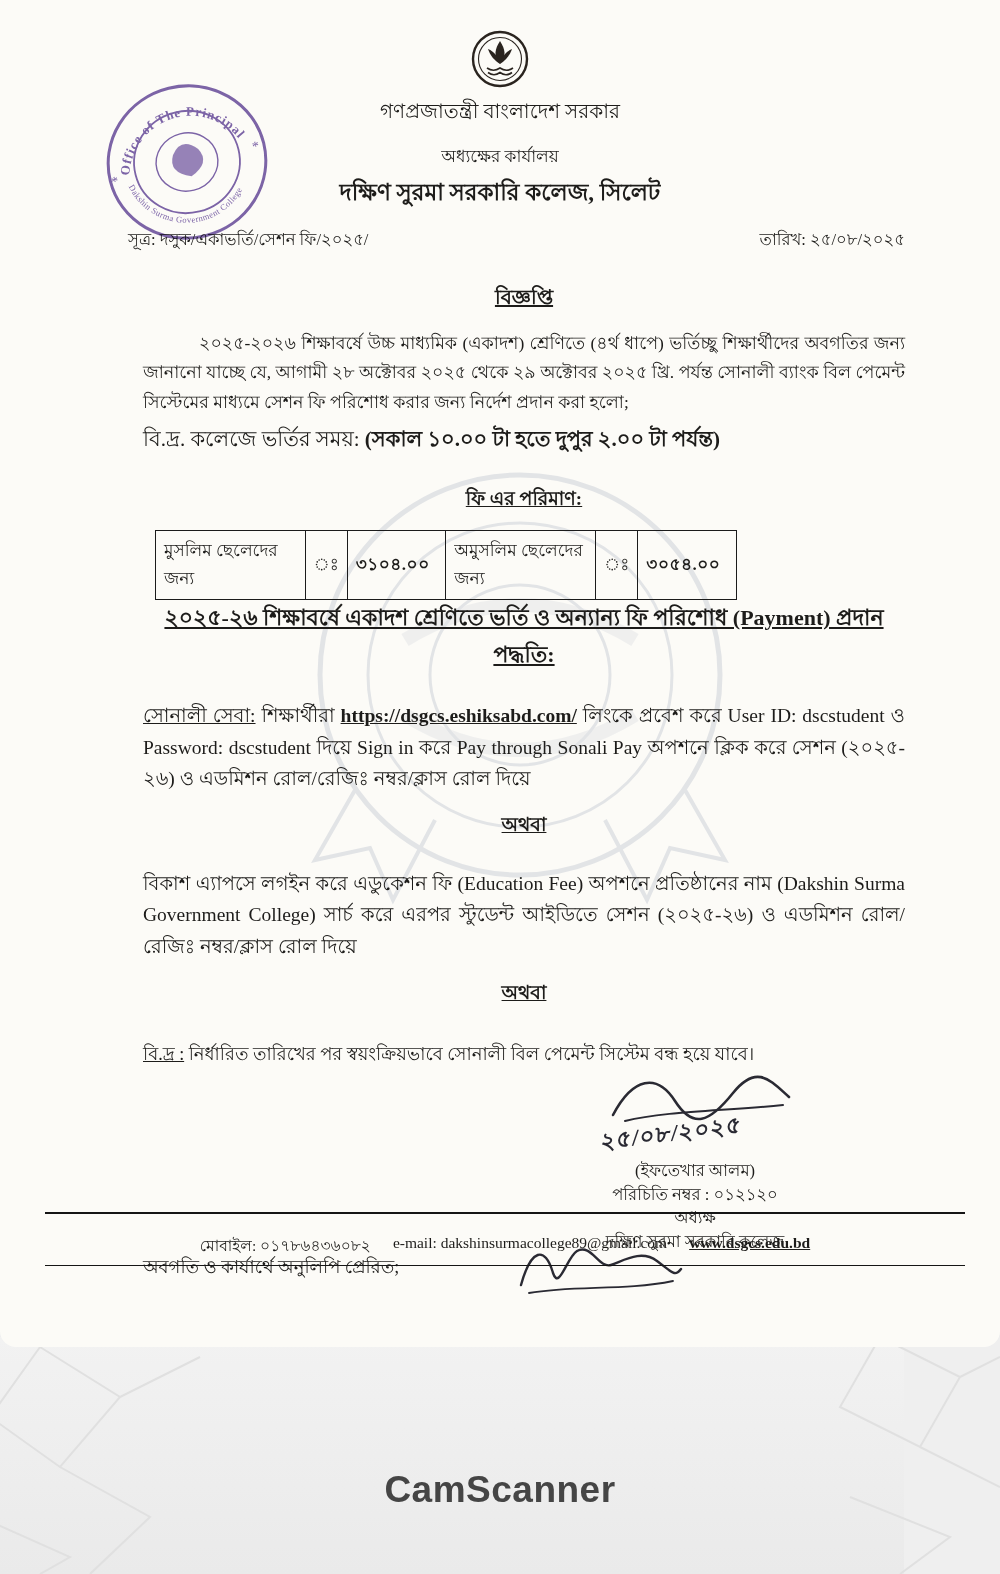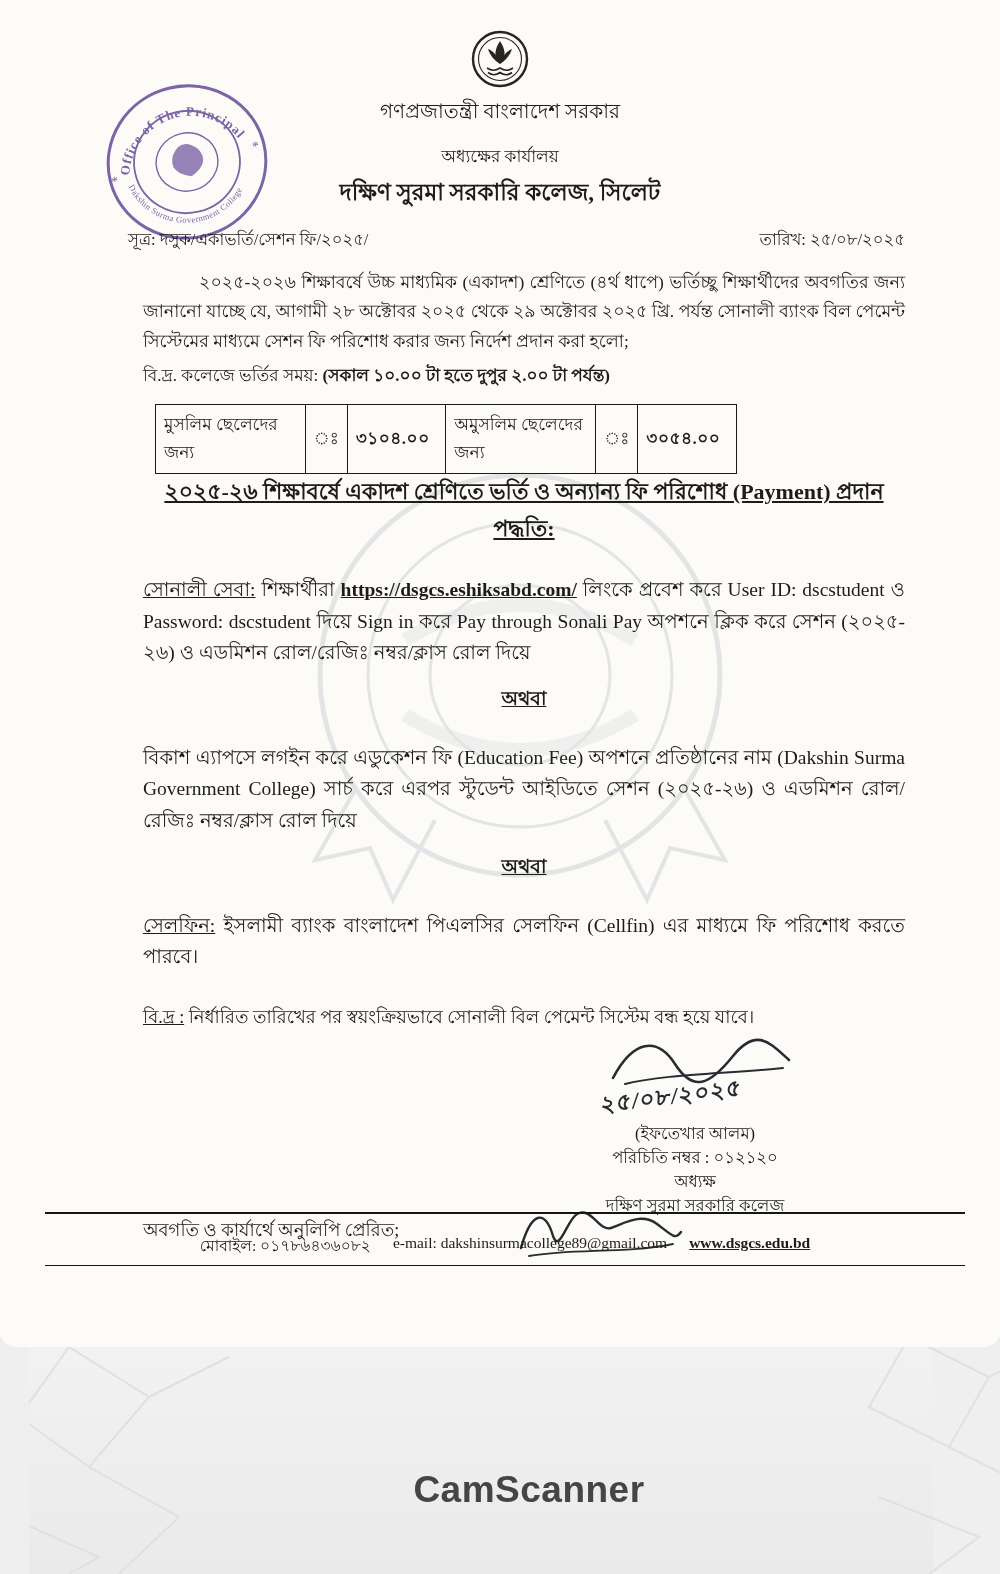--- a/index.html
+++ b/index.html
@@ -47,21 +47,21 @@
   }
   
   .content { position:relative; z-index:4; margin:0 95px 0 143px; }
   .notice-title { text-align:center; font-size:20px; font-weight:bold; margin-top:28px; }
   .u { text-decoration:underline; }
   .b { font-weight:bold; }
   .notice-body {
     margin-top:14px; font-size:17.5px; line-height:1.68;
     text-align:justify; text-indent:56px;
   }
-  .nb-line { margin-top:6px; font-size:17px; }
+  .nb-line { margin-top:6px; font-size:21px; }
   .fee-title { text-align:center; font-size:19px; font-weight:bold; margin-top:26px; }
   table.fee-table {
     border-collapse:collapse;
     margin:14px auto 0 12px;
     width:582px;
   }
   table.fee-table td {
     border:1.6px solid #1b1b1b;
     font-size:17px; padding:6px 8px;
     height:36px;
@@ -102,21 +102,20 @@
     text-align:center; font-size:15.5px;
     display:flex; justify-content:center; gap:22px;
     z-index:5;
   }
   .website { font-weight:bold; text-decoration:underline; }
   
   .cs-band {
     position:absolute; left:0; top:1337px; width:904px; height:237px;
     background:linear-gradient(#f2f2f2,#eaeaea);
     z-index:1;
-    margin-left:29px;
   }
   .cs-pattern { position:absolute; left:0; top:0; }
   .cs-label {
     position:absolute; left:0; width:1000px; top:132px;
     text-align:center;
     font-family:"Liberation Sans","DejaVu Sans",sans-serif;
     font-size:37px; font-weight:bold; color:#454545;
     letter-spacing:.5px;
   }
 </style>
@@ -170,26 +169,28 @@
     <div class="office-line">অধ্যক্ষের কার্যালয়</div>
     <div class="college-line">দক্ষিণ সুরমা সরকারি কলেজ, সিলেট</div>
   </div>
 
   <div class="refdate">
     <span>সূত্র: দসুক/একাভর্তি/সেশন ফি/২০২৫/</span>
     <span>তারিখ: ২৫/০৮/২০২৫</span>
   </div>
 
   <div class="content">
+    <div class="notice-title"><span class="u">বিজ্ঞপ্তি</span></div>
 
     <p class="notice-body">২০২৫-২০২৬ শিক্ষাবর্ষে উচ্চ মাধ্যমিক (একাদশ) শ্রেণিতে (৪র্থ ধাপে) ভর্তিচ্ছু শিক্ষার্থীদের অবগতির জন্য জানানো যাচ্ছে যে, আগামী ২৮ অক্টোবর ২০২৫ থেকে ২৯ অক্টোবর ২০২৫ খ্রি. পর্যন্ত সোনালী ব্যাংক বিল পেমেন্ট সিস্টেমের মাধ্যমে সেশন ফি পরিশোধ করার জন্য নির্দেশ প্রদান করা হলো;</p>
 
     <p class="nb-line"><span>বি.দ্র. কলেজে ভর্তির সময়:</span>
       <span class="b">(সকাল ১০.০০ টা হতে দুপুর ২.০০ টা পর্যন্ত)</span></p>
 
+    <div class="fee-title"><span class="u">ফি এর পরিমাণ:</span></div>
 
     <table class="fee-table">
       <tbody>
         <tr>
           <td class="lbl">মুসলিম ছেলেদের জন্য</td>
           <td class="col">ঃ</td>
           <td class="amt">৩১০৪.০০</td>
           <td class="lbl">অমুসলিম ছেলেদের জন্য</td>
           <td class="col">ঃ</td>
           <td class="amt">৩০৫৪.০০</td>
@@ -200,21 +201,20 @@
     <div class="pay-heading"><span class="u">২০২৫-২৬ শিক্ষাবর্ষে একাদশ শ্রেণিতে ভর্তি ও অন্যান্য ফি পরিশোধ (Payment) প্রদান পদ্ধতি:</span></div>
 
     <p class="pay-par"><span class="u">সোনালী সেবা:</span><span> শিক্ষার্থীরা </span><span class="link">https://dsgcs.eshiksabd.com/</span><span> লিংকে প্রবেশ করে User ID: dscstudent ও Password: dscstudent দিয়ে Sign in করে Pay through Sonali Pay অপশনে ক্লিক করে সেশন (২০২৫- ২৬) ও এডমিশন রোল/রেজিঃ নম্বর/ক্লাস রোল দিয়ে</span></p>
 
     <div class="or-line"><span class="u">অথবা</span></div>
 
     <p class="pay-par">বিকাশ এ্যাপসে লগইন করে এডুকেশন ফি (Education Fee) অপশনে প্রতিষ্ঠানের নাম (Dakshin Surma Government College) সার্চ করে এরপর স্টুডেন্ট আইডিতে সেশন (২০২৫-২৬) ও এডমিশন রোল/রেজিঃ নম্বর/ক্লাস রোল দিয়ে</p>
 
     <div class="or-line"><span class="u">অথবা</span></div>
 
-    <p class="pay-par"><span class="u">সেলফিন:</span><span> ইসলামী ব্যাংক বাংলাদেশ পিএলসির সেলফিন (Cellfin) এর মাধ্যমে ফি পরিশোধ করতে পারবে।</span></p>
 
     <p class="note-line"><span class="u">বি.দ্র :</span><span> নির্ধারিত তারিখের পর স্বয়ংক্রিয়ভাবে সোনালী বিল পেমেন্ট সিস্টেম বন্ধ হয়ে যাবে।</span></p>
 
     <div class="sig-block">
       <svg class="sig-scribble" width="190" height="60" viewBox="0 0 190 60">
         <path d="M8 44 C 28 6, 52 2, 70 30 S 104 52, 128 22 S 166 10, 184 26" fill="none" stroke="#2a2a33" stroke-width="2.6" stroke-linecap="round"></path>
         <path d="M20 50 C 60 40, 120 40, 178 34" fill="none" stroke="#2a2a33" stroke-width="2" stroke-linecap="round"></path>
       </svg>
       <div class="hand-date">২৫/০৮/২০২৫</div>
       <div class="sig-name">(ইফতেখার আলম)</div>

